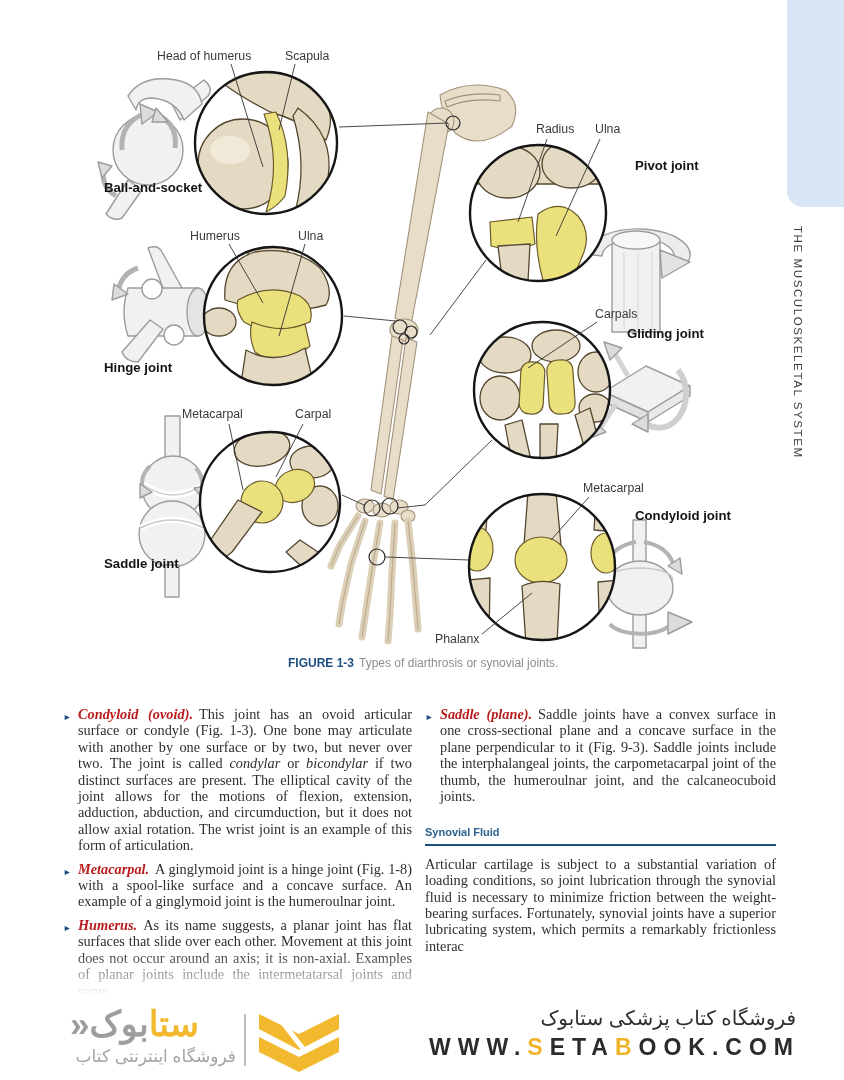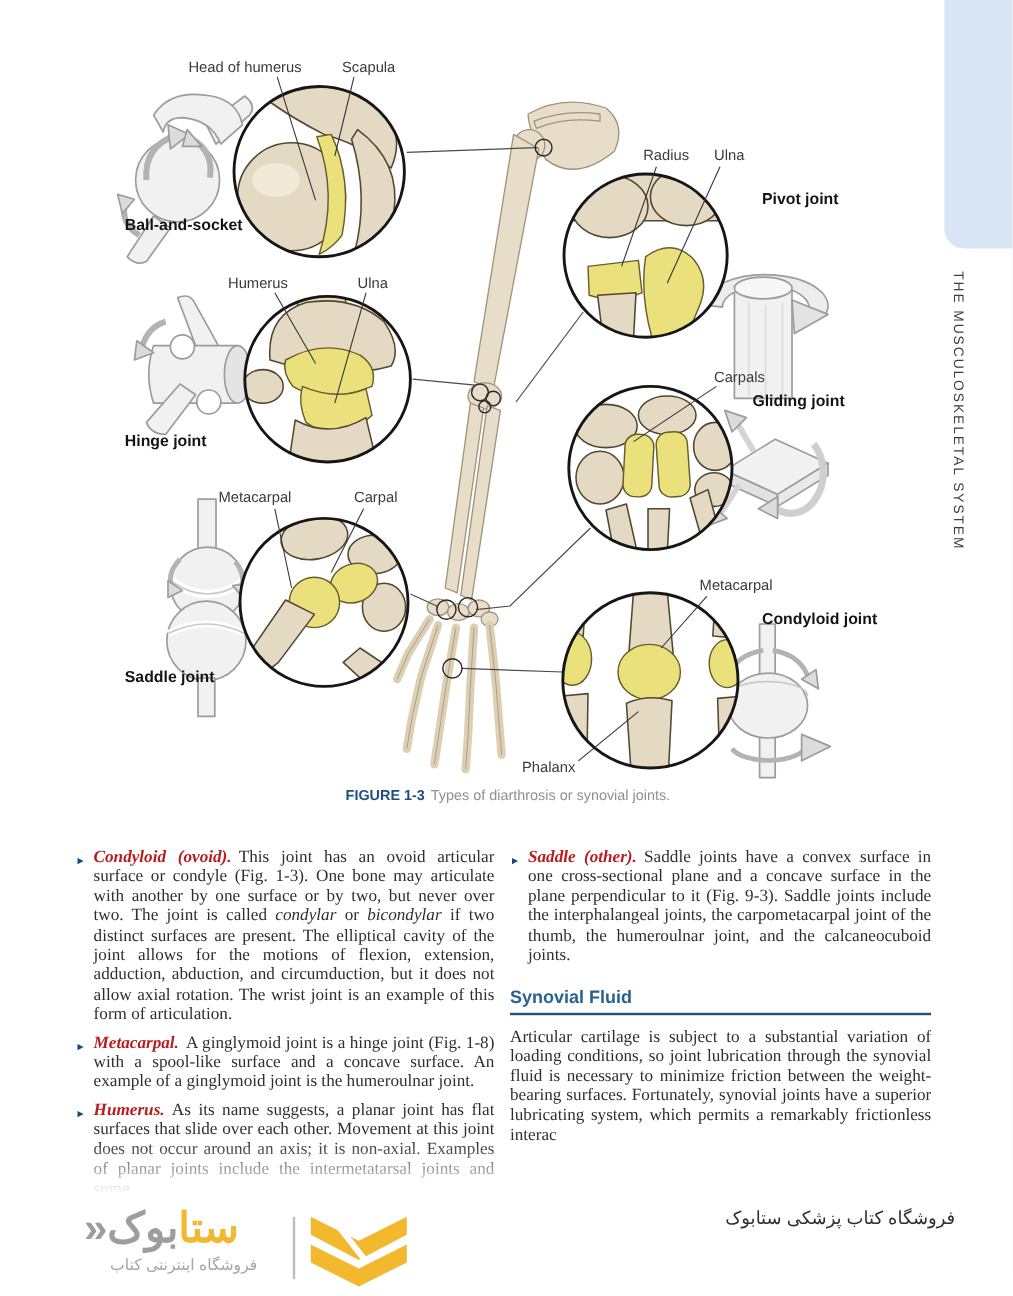--- a/index.html
+++ b/index.html
@@ -20,36 +20,36 @@
   .cap-text{color:#8f8f8f;margin-left:5px;}
   
   .col{position:absolute;top:706px;font-family:"Liberation Serif",serif;
        font-size:14.3px;line-height:16.4px;color:#2e2e2e;text-align:justify;}
   .col-left{left:63px;width:349px;height:292px;overflow:hidden;}
   .col-right{left:425px;width:351px;height:292px;overflow:hidden;}
   .bullet{position:relative;padding-left:15px;margin-bottom:7px;}
   .arrow{position:absolute;left:0;top:3px;font-size:8.5px;color:#17477e;}
   .term{font-weight:bold;font-style:italic;color:#b91c1c;margin-right:6px;}
   .para{margin:8px 0 0 0;text-indent:14px;}
-  .subhead{font-family:"Liberation Sans",sans-serif;font-weight:bold;font-size:15px;
+  .subhead{font-family:"Liberation Sans",sans-serif;font-weight:bold;font-size:11px;
            color:#2a628f;border-bottom:2px solid #1c4e80;padding-bottom:3px;
            margin:20px 0 10px 0;text-align:left;}
   .para2{margin:0;}
   .fade{position:absolute;left:0;top:952px;width:844px;height:48px;
         background:linear-gradient(to bottom,rgba(255,255,255,0) 0%,#ffffff 90%);pointer-events:none;}
   
   .footer{position:absolute;left:0;top:1000px;width:844px;height:80px;background:#fff;}
   .brand{position:absolute;left:70px;top:6px;font-size:35px;font-weight:bold;direction:rtl;line-height:1;}
   .brand .y{color:#f2b92e;}
   .brand .g{color:#9d9d9d;}
-  .tagline{position:absolute;left:70px;top:46px;width:166px;text-align:center;
-           font-size:13px;color:#a5a5a5;direction:rtl;}
+  .tagline{position:absolute;left:70px;top:46px;width:166px;
+           font-size:17px;color:#a5a5a5;direction:rtl;}
   .divider{position:absolute;left:244px;top:14px;width:2px;height:52px;background:#bdbdbd;}
   .emblem{position:absolute;left:258px;top:12px;}
-  .store-line{position:absolute;right:48px;top:6px;font-size:15px;color:#2f2f2f;direction:rtl;}
+  .store-line{position:absolute;right:48px;top:6px;font-size:20px;color:#2f2f2f;direction:rtl;}
   .url{position:absolute;right:44px;top:34px;font-size:23px;font-weight:bold;
        letter-spacing:7px;color:#2b2b2b;white-space:nowrap;}
   .url .y{color:#f0b429;}
 </style>
 </head>
 <body>
 
 <div class="page">
 
   <svg width="844" height="660" viewBox="0 0 844 660" style="position:absolute;left:0;top:0;">
@@ -320,33 +320,34 @@
     </div>
     <div class="bullet">
       <span class="arrow">►</span>
       <span class="term">Humerus.</span><span>As its name suggests, a planar joint has flat surfaces that slide over each other. Movement at this joint does not occur around an axis; it is non-axial. Examples of planar joints include the intermetatarsal joints and some</span>
     </div>
   </div>
 
   <div class="col col-right">
     <div class="bullet">
       <span class="arrow">►</span>
-      <span class="term">Saddle (other).</span><span>Saddle joints have a convex surface in one cross-sectional plane and a concave surface in the plane perpendicular to it (Fig. 9-3). Saddle joints include the interphalangeal joints, the carpometacarpal joint of the thumb, the humeroulnar joint, and the calcaneocuboid joints.</span>
+      <span class="term">Saddle (plane).</span><span>Saddle joints have a convex surface in one cross-sectional plane and a concave surface in the plane perpendicular to it (Fig. 9-3). Saddle joints include the interphalangeal joints, the carpometacarpal joint of the thumb, the humeroulnar joint, and the calcaneocuboid joints.</span>
     </div>
     <div class="subhead">Synovial Fluid</div>
     <p class="para2">Articular cartilage is subject to a substantial variation of loading conditions, so joint lubrication through the synovial fluid is necessary to minimize friction between the weight-bearing surfaces. Fortunately, synovial joints have a superior lubricating system, which permits a remarkably frictionless interac</p>
   </div>
 
   <div class="fade"></div>
 
   <div class="footer">
     <div class="brand"><span class="y">ستا</span><span class="g">بوک</span><span class="g">«</span></div>
     <div class="tagline">فروشگاه اینترنتی کتاب</div>
     <div class="divider"></div>
     <svg class="emblem" width="82" height="60" viewBox="0 0 82 60">
       <polygon points="1,2 41,22 81,2 81,17 41,38 1,17" fill="#f2b92e"></polygon>
       <polygon points="1,25 41,45 81,25 81,40 41,60 1,40" fill="#f2b92e"></polygon>
       <rect x="30" y="-6" width="5" height="46" fill="#ffffff" transform="rotate(-38 40 18)"></rect>
     </svg>
     <div class="store-line">فروشگاه کتاب پزشکی ستابوک</div>
+    <div class="url"><span>WWW.</span><span class="y">S</span><span>ETA</span><span class="y">B</span><span>OOK.COM</span></div>
   </div>
 
 </div>
 
 </body></html>

